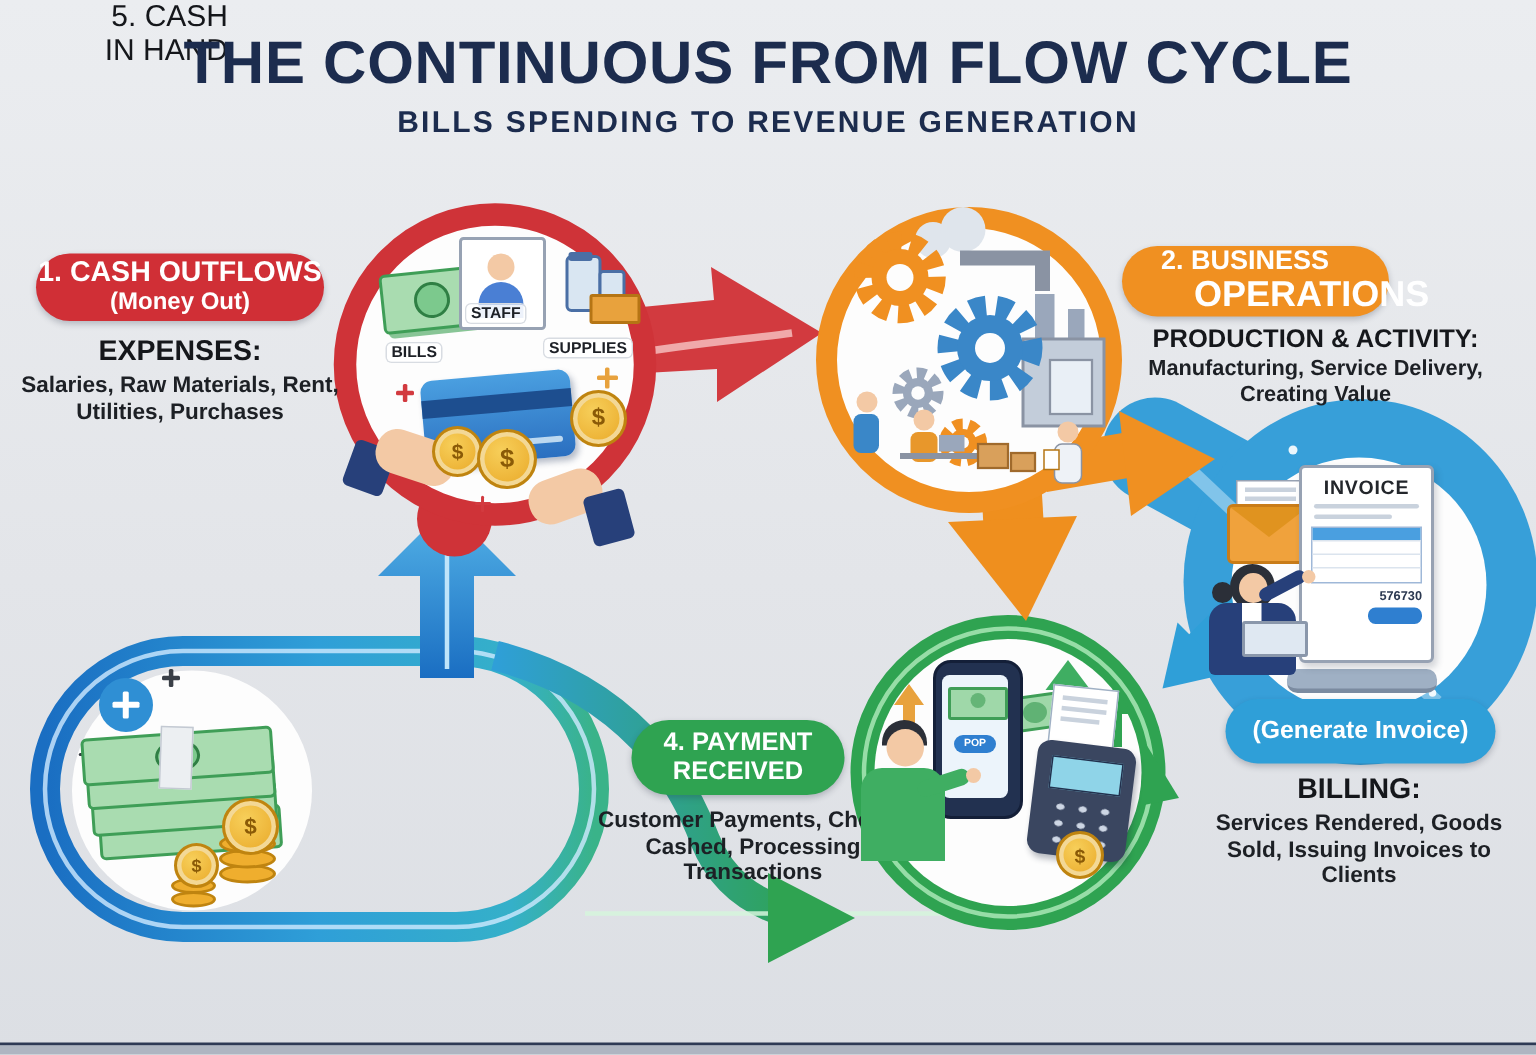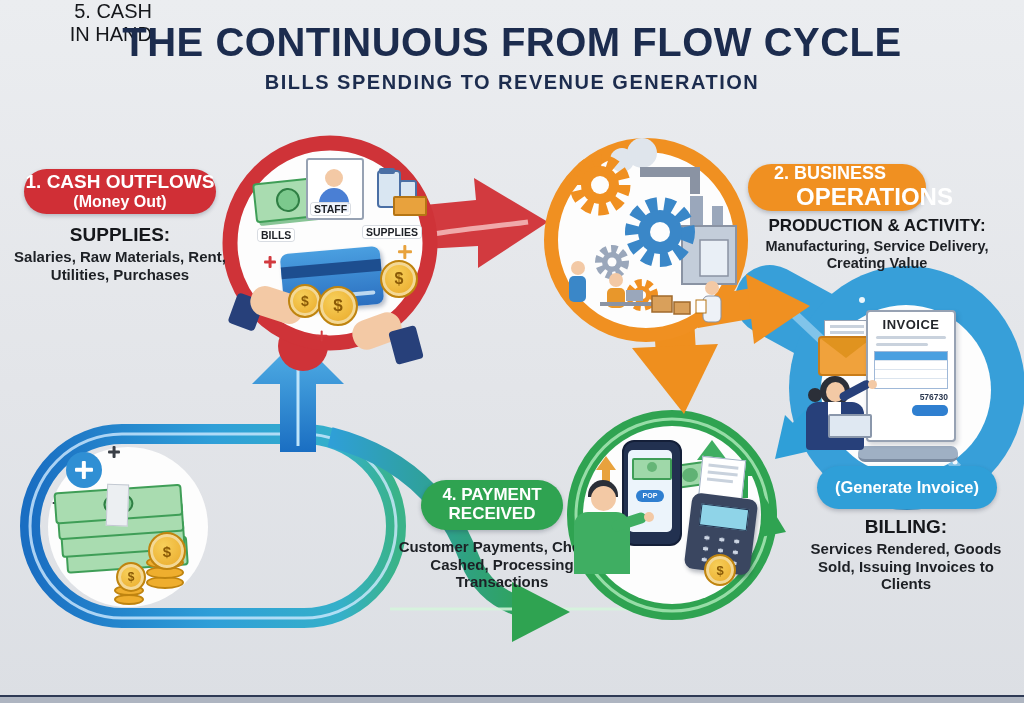--- a/index.html
+++ b/index.html
@@ -225,21 +225,21 @@
   </div>
   <div class="banner" id="banner3">
     <div class="l2">(Generate Invoice)</div>
   </div>
   <div class="banner" id="banner4">
     <div class="l1">4. PAYMENT</div>
     <div class="l2">RECEIVED</div>
   </div>
 
   <div class="textblock" id="expenses">
-    <div class="tb-heading">SUPPLIES:</div>
+    <div class="tb-heading">EXPENSES:</div>
     <div class="tb-details">Salaries, Raw Materials, Rent, Utilities, Purchases</div>
   </div>
   <div class="textblock" id="production">
     <div class="tb-heading">PRODUCTION &amp; ACTIVITY:</div>
     <div class="tb-details">Manufacturing, Service Delivery, Creating Value</div>
   </div>
   <div class="textblock" id="billing">
     <div class="tb-heading">BILLING:</div>
     <div class="tb-details">Services Rendered, Goods Sold, Issuing Invoices to Clients</div>
   </div>

